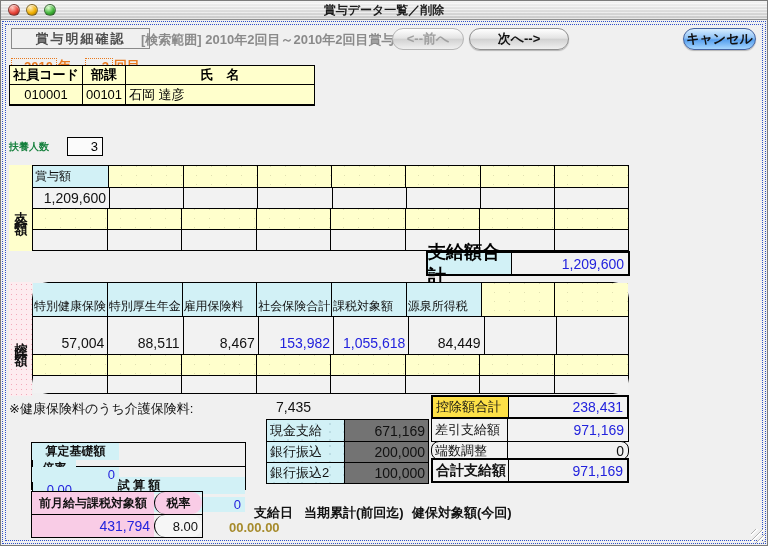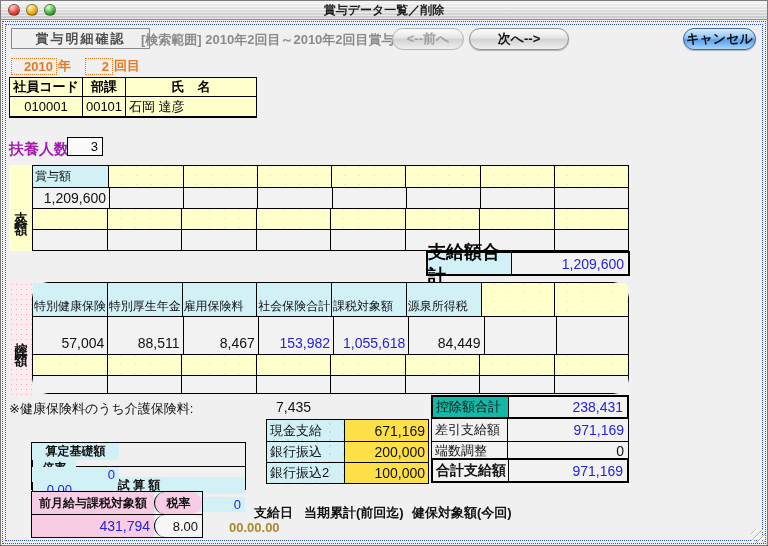--- a/index.html
+++ b/index.html
@@ -37,30 +37,30 @@
   #cancel-btn { left:682px; top:27px; width:73px; border-color:#45639f;
     background:linear-gradient(#d8eeff,#8fc2f6 45%,#58a0ee 55%,#a6d6ff); }
 
   
   #period { left:10px; top:56px; height:18px; display:flex; align-items:center; font-size:13px; font-weight:bold; color:#e8791e; }
   .dotted-field { border:1px dotted #e8791e; padding:0 3px; text-align:right; margin-right:1px; }
   #year-field { width:46px; }
   #round-field { width:28px; margin-left:14px; }
 
   
-  #emp-table { left:8px; top:76px; width:248px; border:1px solid #000; border-bottom:2px solid #000; background:#ffffcc; font-size:13px; }
+  #emp-table { left:8px; top:64px; width:306px; border:1px solid #000; border-bottom:2px solid #000; background:#ffffcc; font-size:13px; }
   .emp-row { display:flex; height:19px; }
   .emp-row.hdr { height:19px; border-bottom:1px solid #000; font-weight:bold; }
   .emp-row > div { display:flex; align-items:center; justify-content:center; border-left:1px solid #000; }
   .emp-row > div:first-child { border-left:none; }
   .emp-c1 { width:72px; } .emp-c2 { width:43px; } .emp-c3 { flex:1; }
   .emp-row .left { justify-content:flex-start; padding-left:3px; }
 
   
-  #dep-label { left:8px; top:139px; font-size:15px; font-weight:bold; color:#a21caf; }
+  #dep-label { left:8px; top:139px; font-size:10px; font-weight:bold; color:#15803d; }
   #dep-box { left:66px; top:136px; width:36px; height:19px; background:#fbfbfb; border:1px solid #000;
     display:flex; align-items:center; justify-content:flex-end; padding-right:4px; font-size:13px; }
 
   
   .vstrip { width:23px; display:flex; align-items:center; justify-content:center;
     writing-mode:vertical-rl; text-orientation:upright; font-size:13px; font-weight:bold; letter-spacing:5px; color:#111; }
   #pay-strip { left:8px; top:164px; height:86px; background:#ffffcc; }
   #ded-strip { left:8px; top:281px; height:114px; background:#fdecef;
     background-image:radial-gradient(circle 1px, #f2a9ba 0 1px, rgba(0,0,0,0) 1px); background-size:5px 5px; }
 
@@ -97,30 +97,30 @@
 
   #care-label { left:8px; top:399px; font-size:13px; color:#111; }
   #care-value { left:240px; top:398px; width:70px; text-align:right; font-size:14px; color:#111; }
 
   #totals-box { left:430px; top:394px; width:198px; }
   .t-row { display:flex; background:#f2f2f2; border:1px solid #000; margin-top:-1px; }
   .t-row.thick { border-width:2px; margin-top:-2px; }
   .t-row:first-child { margin-top:0; }
   .t-row .lbl { width:76px; border-right:1px solid #000; display:flex; align-items:center; padding-left:3px; font-size:13px; color:#111; }
   .t-row .val { flex:1; display:flex; align-items:center; justify-content:flex-end; padding-right:4px; font-size:14px; color:#111; }
-  #t-row-0 { height:24px; } #t-row-0 .lbl { background:#14b8a6; }
-  #t-row-1 { height:24px; } #t-row-2 { height:19px; }
+  #t-row-0 { height:24px; } #t-row-0 .lbl { background:#fde047; }
+  #t-row-1 { height:24px; } #t-row-2 { height:19px;border-radius:8px; }
   #t-row-3 { height:25px; } #t-row-3 .lbl { font-size:14px; font-weight:bold; }
 
   #pm-box { left:265px; top:418px; width:163px; border:1px solid #000; }
   .pm-row { display:flex; height:21px; }
   .pm-row + .pm-row { border-top:1px solid #000; }
   .pm-row .lbl { width:78px; background:#d2f1f6; background-image:radial-gradient(circle 1px, #bcdde4 0 1px, rgba(0,0,0,0) 1px); background-size:14px 8px;
     border-right:1px solid #000; display:flex; align-items:center; padding-left:3px; font-size:13px; color:#111; }
-  .pm-row .val { flex:1; background:#fde047; display:flex; align-items:center; justify-content:flex-end; padding-right:3px; font-size:14px; color:#111; }
+  .pm-row .val { flex:1; background:#737373; display:flex; align-items:center; justify-content:flex-end; padding-right:3px; font-size:14px; color:#111; }
 
   #calc-box { left:30px; top:441px; width:215px; border:1px solid #000; }
   .calc-row { display:flex; height:23px;flex-direction:column; }
   .calc-row + .calc-row { border-top:1px solid #000; }
   .calc-row > div { background:#d2f1f6; border-left:1px solid #000; display:flex; align-items:center; }
   .calc-row > div:first-child { border-left:none; }
   .calc-c1 { width:87px; } .calc-c2 { width:44px; } .calc-c3 { flex:1; }
   .calc-hdr > div { justify-content:center; font-size:12px; font-weight:bold; color:#111; }
   .calc-val > div { justify-content:flex-end; padding-right:4px; font-size:13px; }
 

